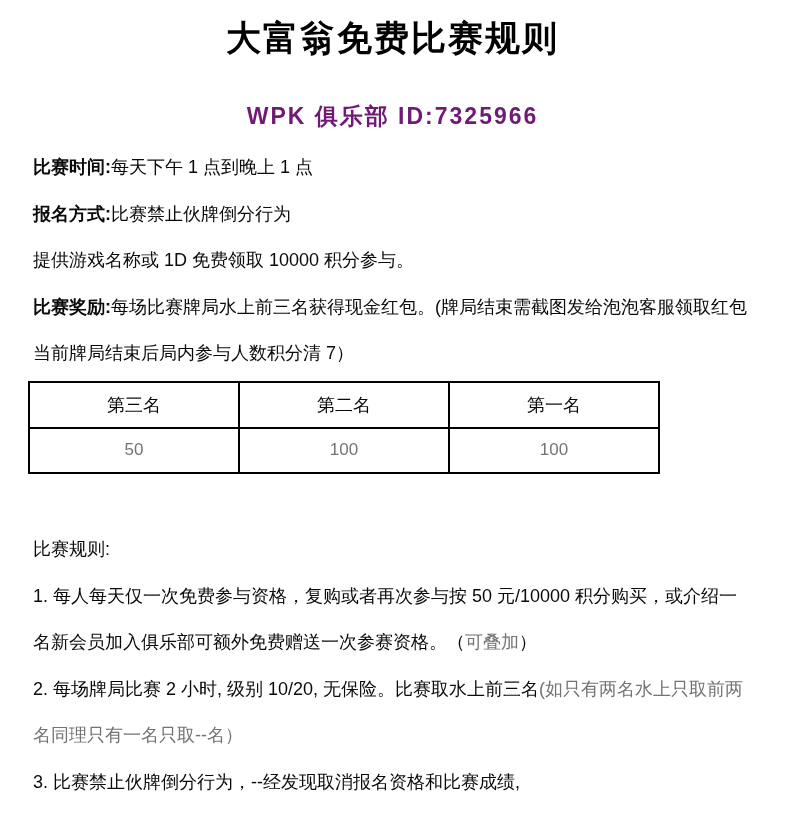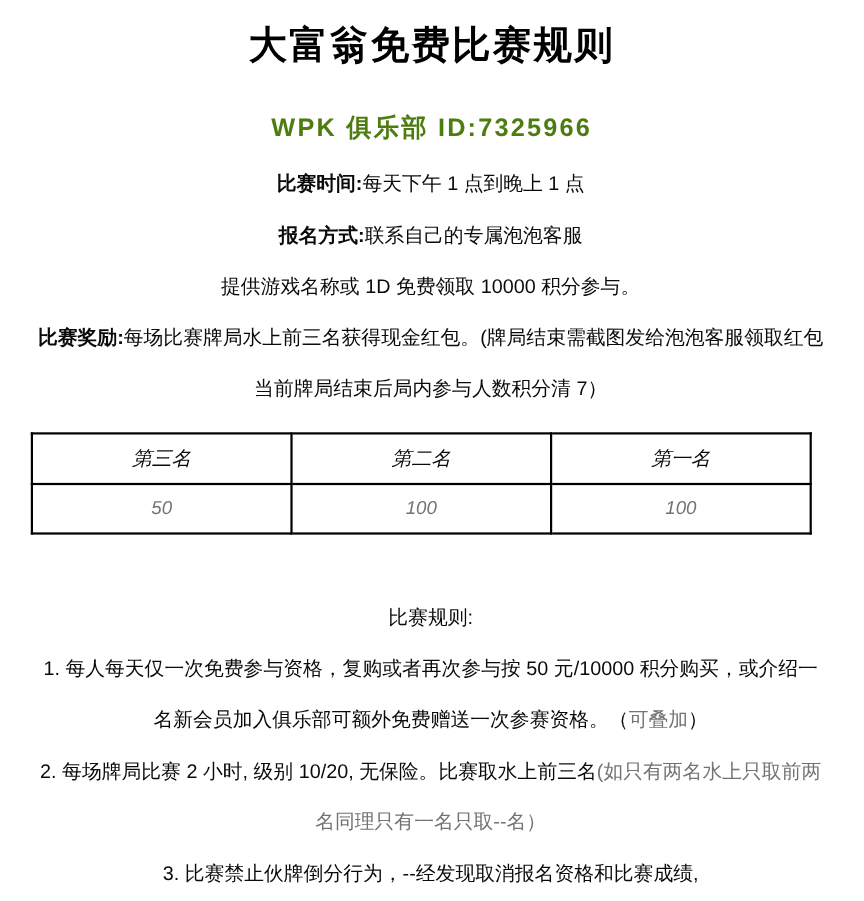--- a/index.html
+++ b/index.html
@@ -8,52 +8,51 @@
     width: 785px;
     height: 819px;
     font-family: "Liberation Sans", sans-serif;
     color: #0a0a0a;
     overflow: hidden;
     margin: 0 auto;
   }
   .doc-title {
     margin-top: 17px;
     text-align: center;
-    font-family: Liberation Serif, serif;
+    font-family: Liberation Mono, monospace;
     font-weight: bold;
     font-size: 35px;
     line-height: 49px;
     letter-spacing: 2px;
     color: #000000;
   }
   .doc-subtitle {
     margin-top: 37px;
     text-align: center;
     font-size: 23px;
     line-height: 27px;
     font-weight: bold;
     letter-spacing: 2px;
-    color: #4d7c0f;
+    color: #701a75;
   }
   .doc-body {
     margin-top: 14px;
     padding: 0 35px 0 33px;
     font-size: 18px;
     line-height: 46.6px;
   }
-  .para { margin: 0; text-align: center; }
+  .para { margin: 0; }
   .para b { font-weight: bold; }
   .red { color: #737373; }
   table.prize {
     border-collapse: collapse;
-    width: 710px;
+    width: 632px;
     margin-left: -5px;
-    margin-top: 16px;
+    margin-top: 4px;
     table-layout: fixed;
-    font-style: italic;
   }
   table.prize td {
     border: 2px solid #000000;
     text-align: center;
     vertical-align: middle;
   }
   table.prize tr.head td {
     height: 46px;
     font-size: 18px;
     color: #0a0a0a;
@@ -73,21 +72,21 @@
 <body>
 
 <h1 class="doc-title">大富翁免费比赛规则</h1>
 
 <div class="doc-subtitle">WPK 俱乐部 ID:7325966</div>
 
 <div class="doc-body">
 
   <p class="para"><b>比赛时间:</b><span>每天下午 1 点到晚上 1 点</span></p>
 
-  <p class="para"><b>报名方式:</b><span>联系自己的专属泡泡客服</span></p>
+  <p class="para"><b>报名方式:</b><span>比赛禁止伙牌倒分行为</span></p>
 
   <p class="para"><span>提供游戏名称或 1D 免费领取 10000 积分参与。</span></p>
 
   <p class="para"><b>比赛奖励:</b><span>每场比赛牌局水上前三名获得现金红包。(牌局结束需截图发给泡泡客服领取红包当前牌局结束后局内参与人数积分清 7）</span></p>
 
   <table class="prize">
     <tbody>
       <tr class="head">
         <td>第三名</td>
         <td>第二名</td>

